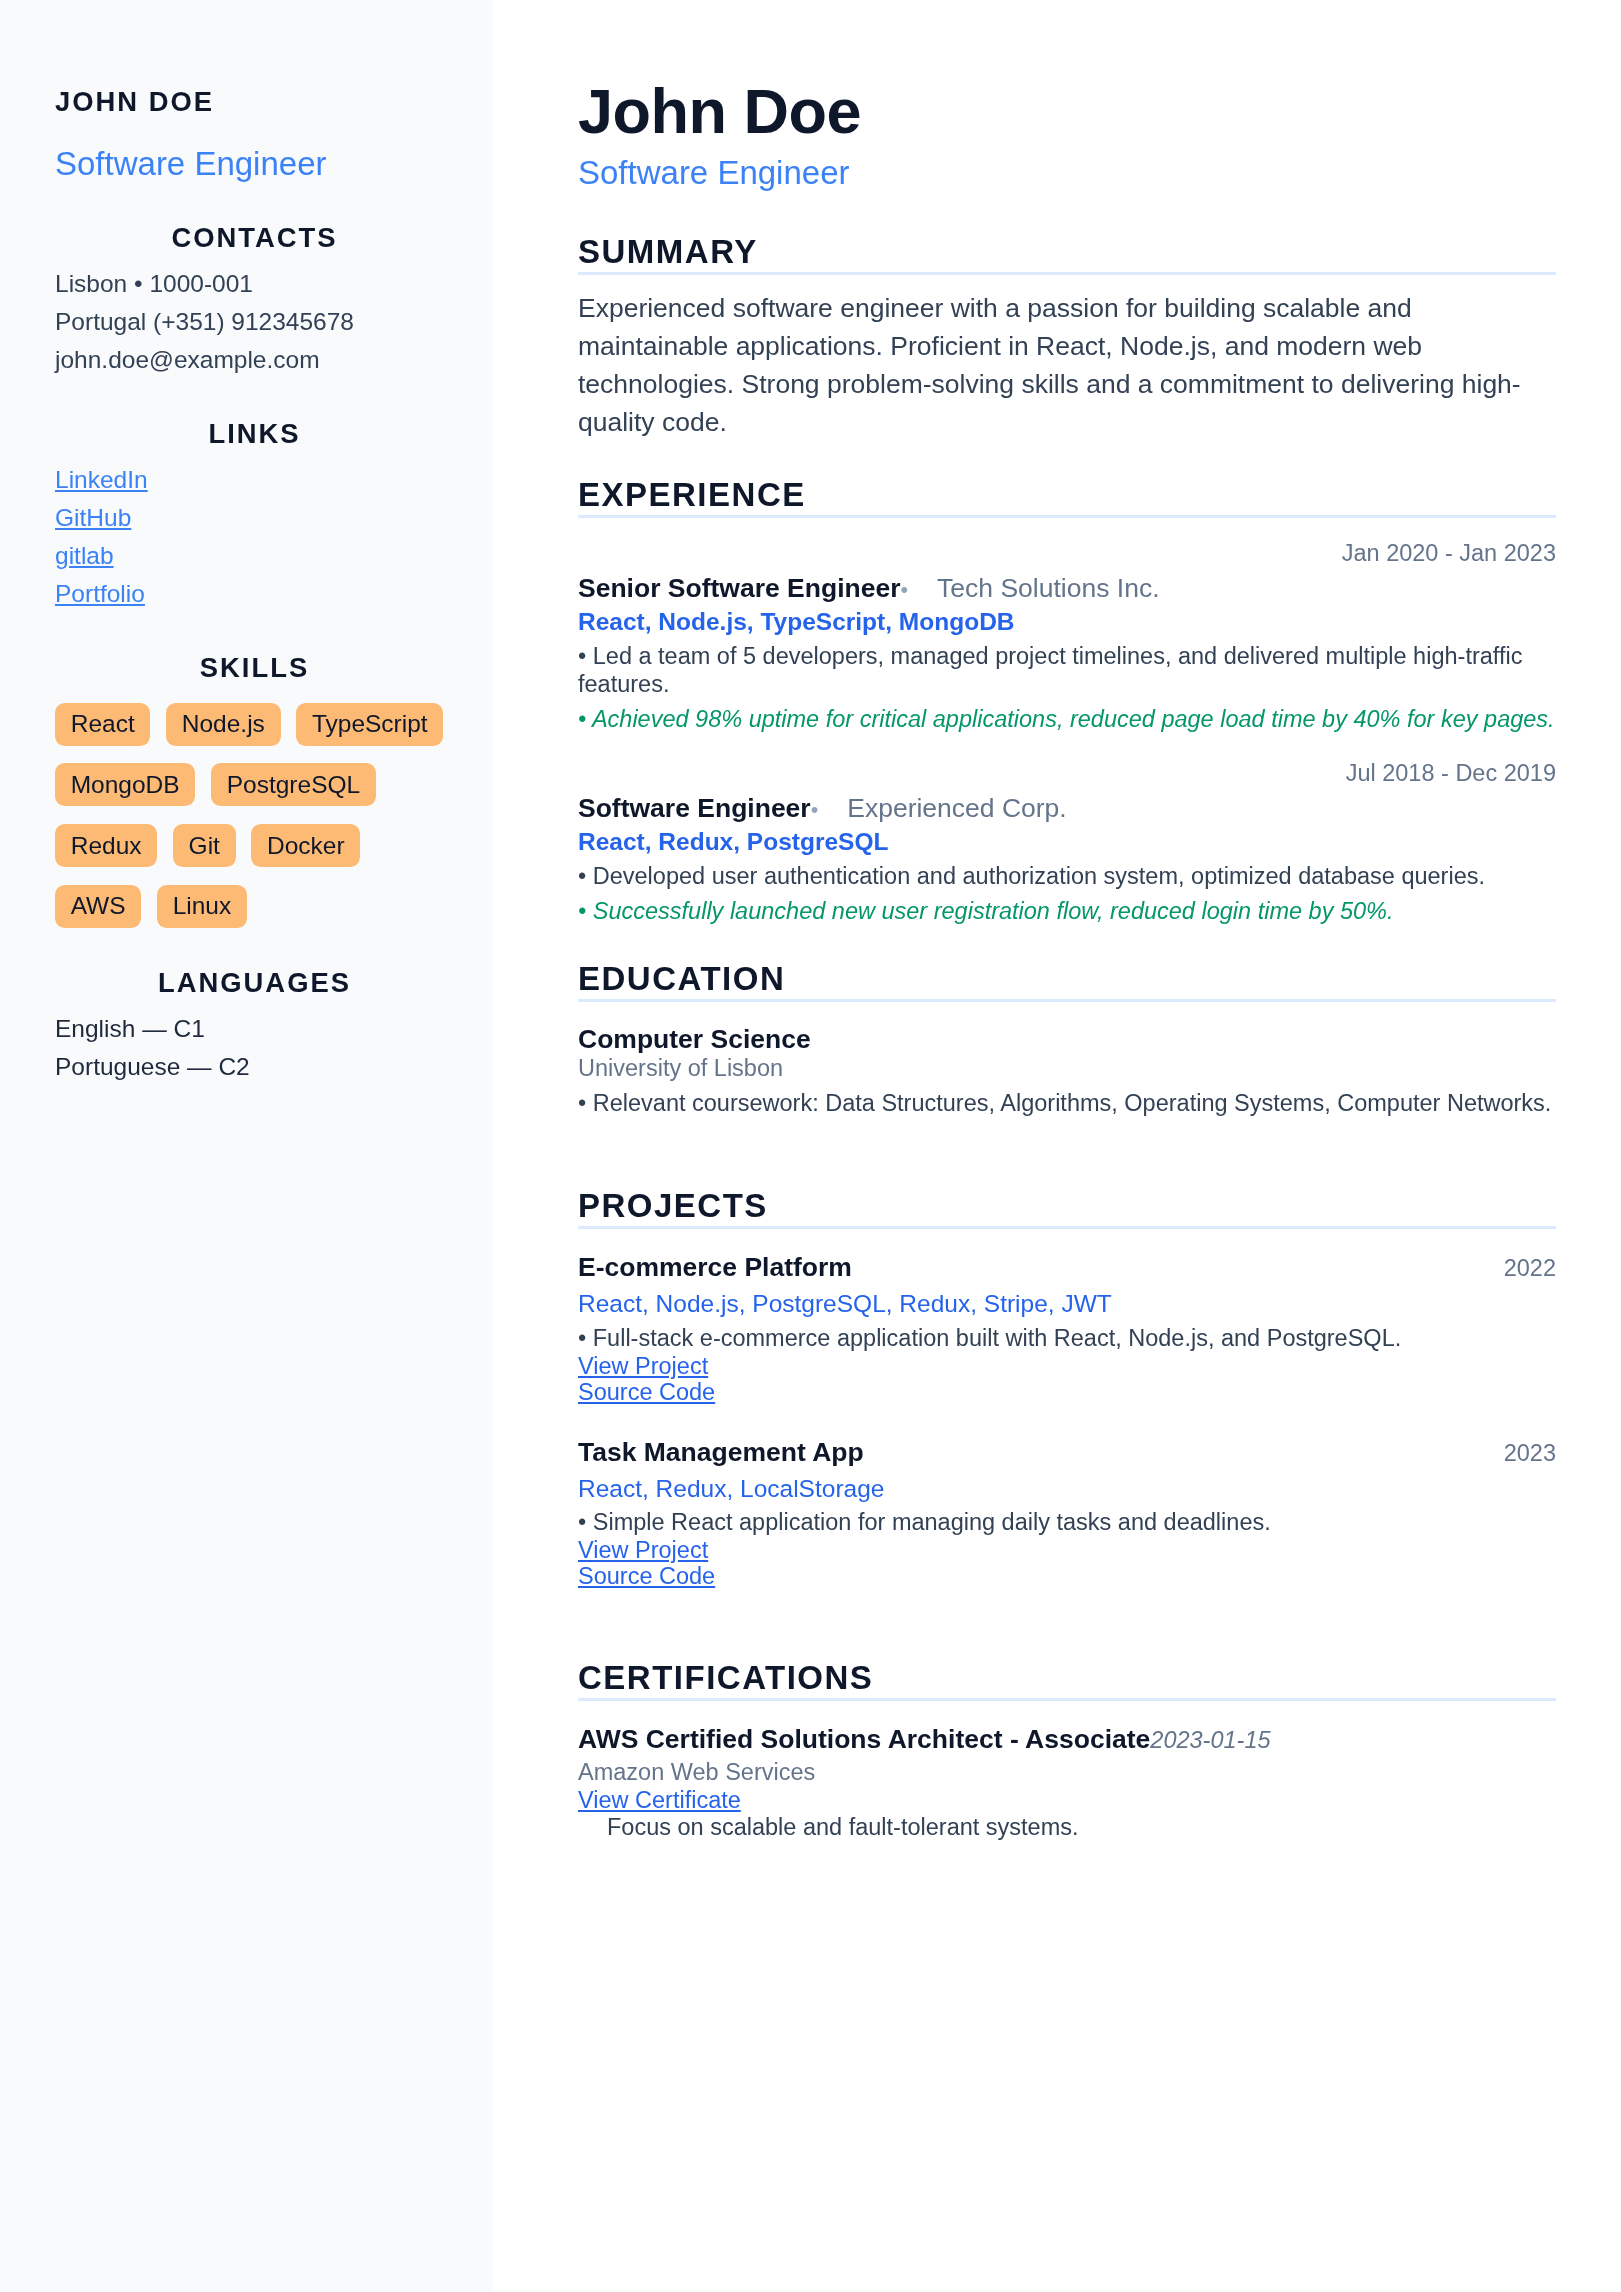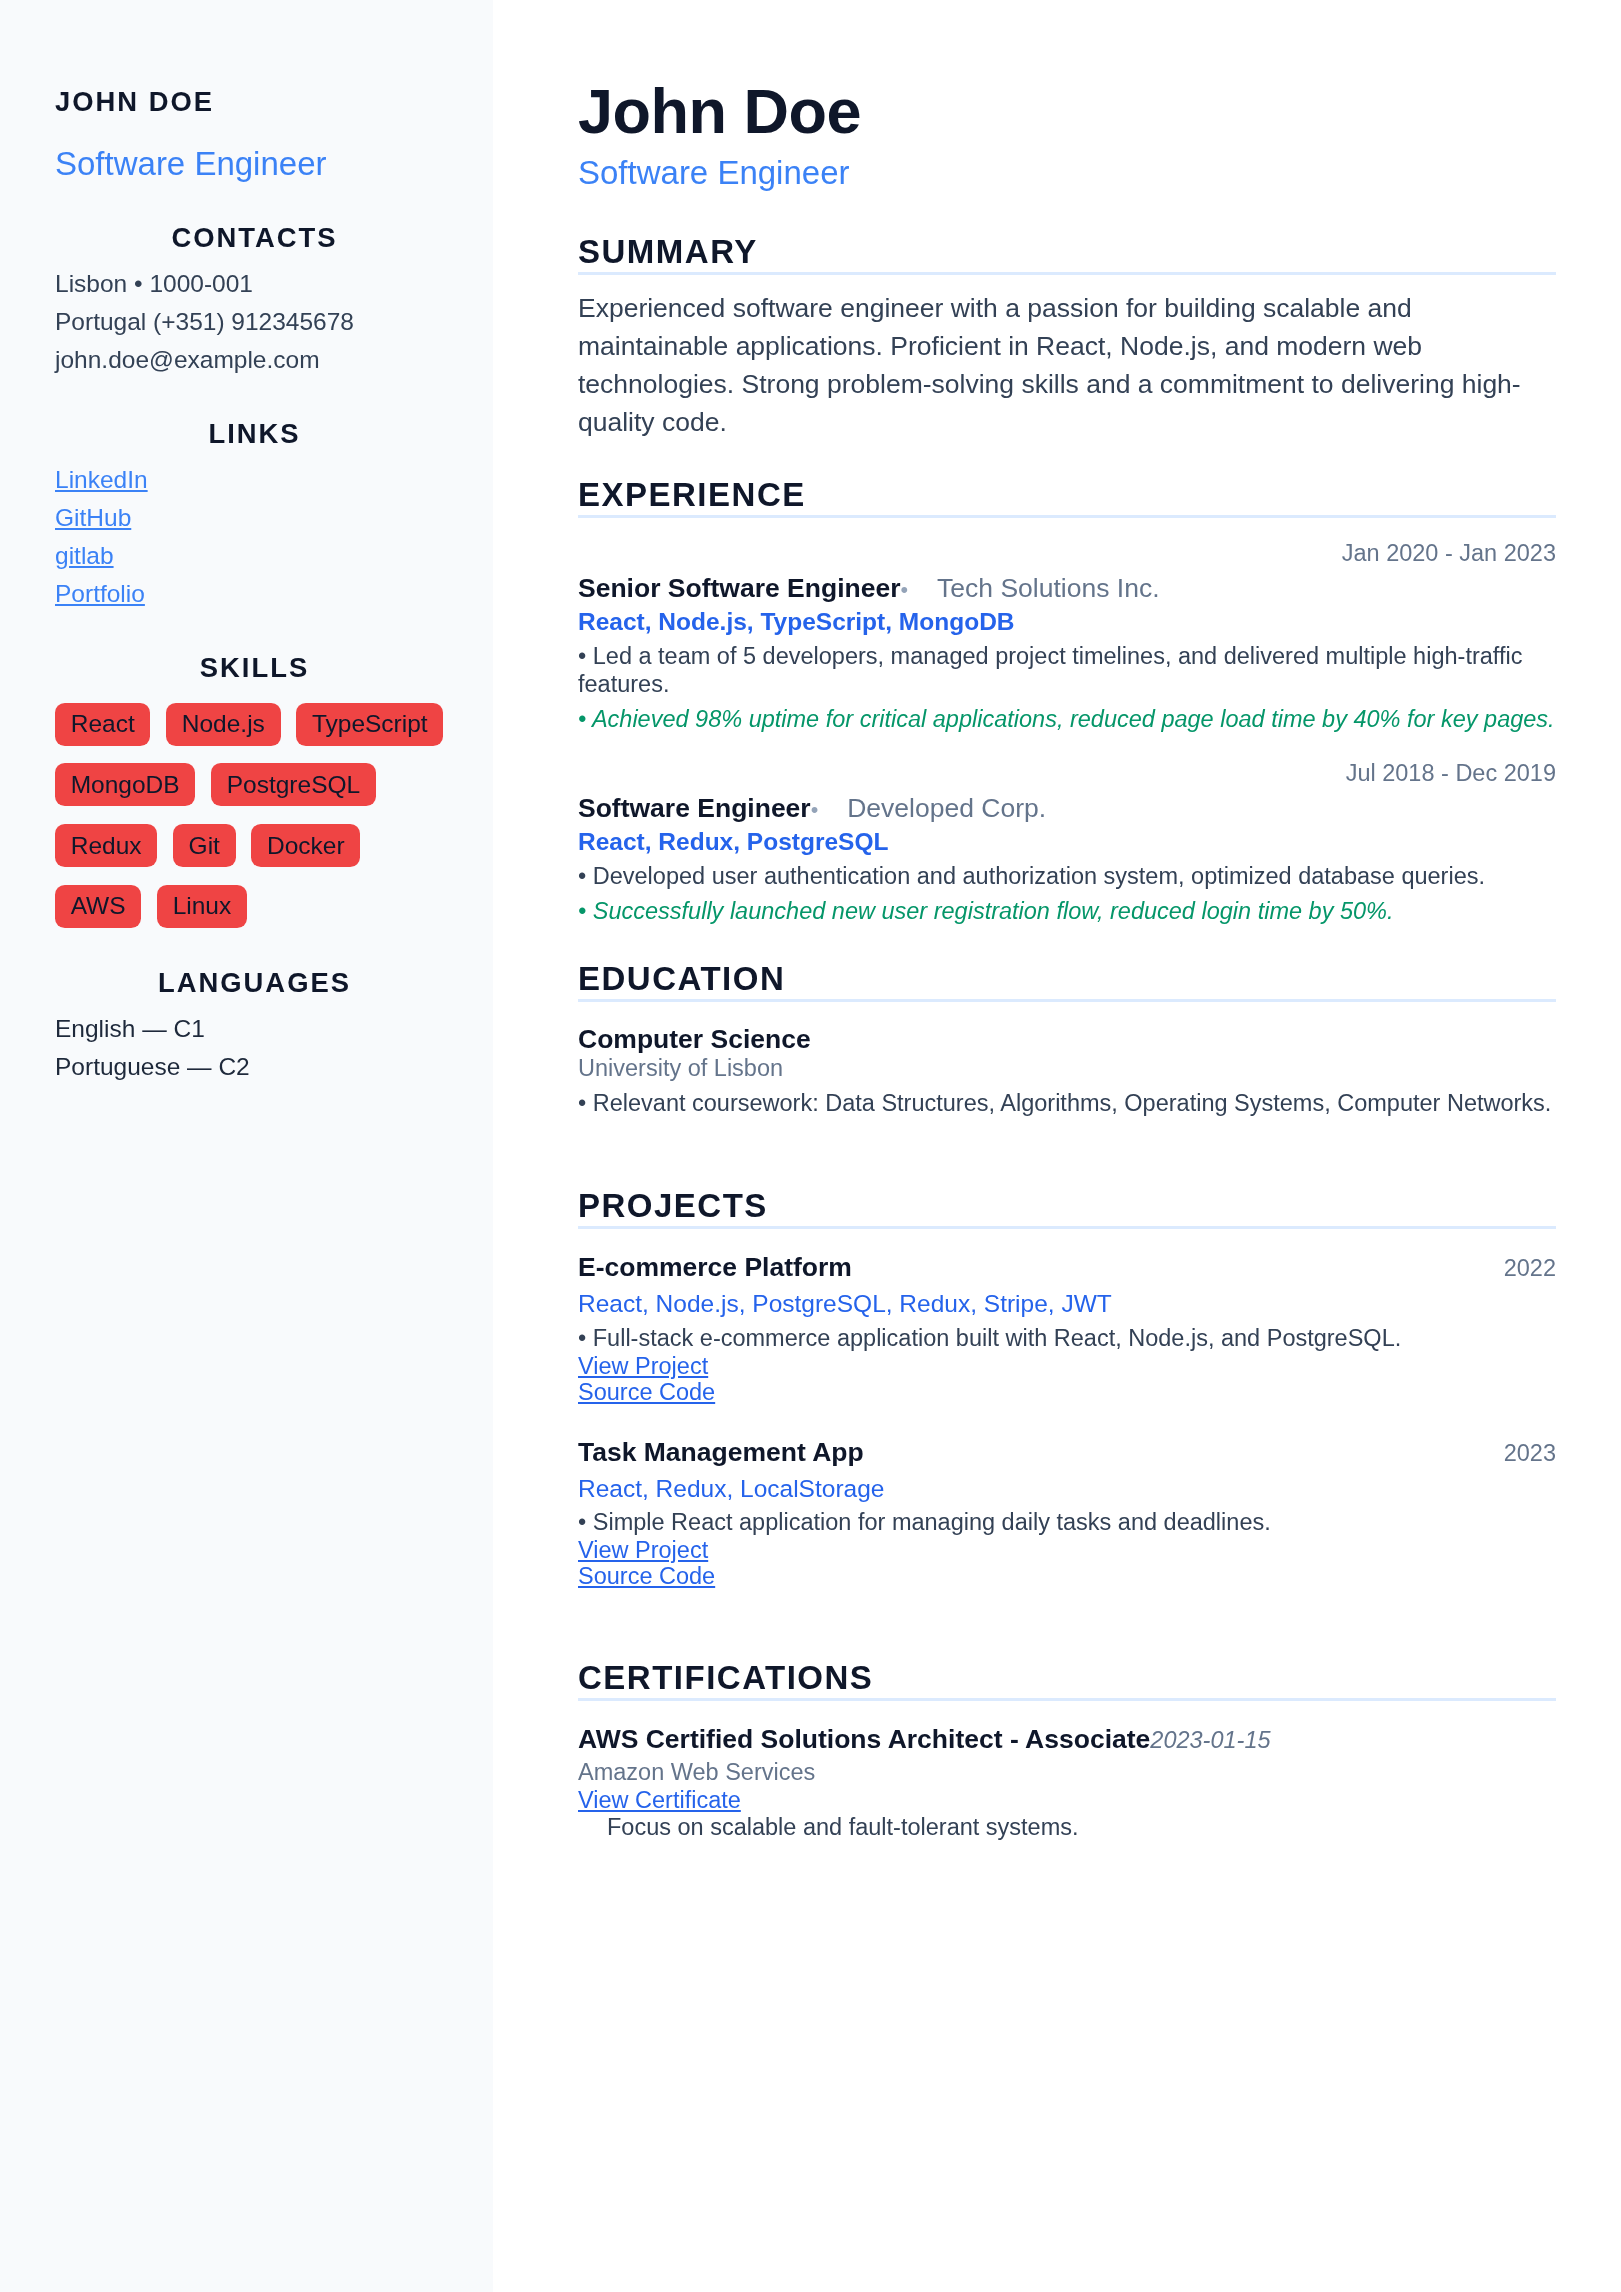--- a/index.html
+++ b/index.html
@@ -10,21 +10,21 @@
   .main { flex: 1; padding: 76px 65px 0 85px; }
 
   .sb-name { font-size: 27.4px; font-weight: bold; letter-spacing: 2px; color: #0f172a; line-height: 31px; }
   .sb-title { font-size: 33px; color: #3b82f6; margin-top: 27.4px; line-height: 39px; }
   .sb-heading { font-size: 27.4px; font-weight: bold; letter-spacing: 2px; color: #0f172a; line-height: 31px; text-align: center; }
   .sb-section { margin-top: 39px; }
   .sb-list { margin-top: 11.8px; }
   .sb-line { font-size: 24.5px; color: #334155; line-height: 38px; display: block; }
   .sb-link { font-size: 24.5px; color: #3b82f6; line-height: 38px; text-decoration: underline; display: block; cursor: pointer; }
   .skills { display: flex; flex-wrap: wrap; margin-top: 19.6px; width: 392px; gap: 17.6px 15.7px; }
-  .skill { background: #ef4444; color: #0f172a; border-radius: 9.8px; font-size: 24.5px; padding: 8.8px 15.7px; line-height: 25.5px; }
+  .skill { background: #fdba74; color: #0f172a; border-radius: 9.8px; font-size: 24.5px; padding: 8.8px 15.7px; line-height: 25.5px; }
 
   .m-name { font-size: 63px; font-weight: bold; color: #0f172a; line-height: 71px; letter-spacing: -0.5px; }
   .m-title { font-size: 33px; color: #3b82f6; line-height: 39px; margin-top: 5.9px; }
   .m-section { margin-top: 39px; }
   .m-heading { font-size: 33px; font-weight: bold; color: #0f172a; letter-spacing: 1.5px; line-height: 37px; border-bottom: 3.9px solid #dbeafe; padding-bottom: 2px; }
   .m-summary { font-size: 26.5px; color: #334155; line-height: 38px; margin-top: 13.7px; }
 
   .job { margin-top: 21.6px; }
   .job + .job { margin-top: 25.5px; }
   .date { font-size: 23.5px; color: #64748b; line-height: 29px; text-align: right; }
@@ -125,21 +125,21 @@
           <span class="job-role">Senior Software Engineer</span><span class="job-dot">•</span><span class="job-company">Tech Solutions Inc.</span>
         </div>
         <div class="job-tech">React, Node.js, TypeScript, MongoDB</div>
         <div class="bullet">• Led a team of 5 developers, managed project timelines, and delivered multiple high-traffic features.</div>
         <div class="achievement">• Achieved 98% uptime for critical applications, reduced page load time by 40% for key pages.</div>
       </div>
 
       <div class="job">
         <div class="date">Jul 2018 - Dec 2019</div>
         <div class="job-head">
-          <span class="job-role">Software Engineer</span><span class="job-dot">•</span><span class="job-company">Developed Corp.</span>
+          <span class="job-role">Software Engineer</span><span class="job-dot">•</span><span class="job-company">Experienced Corp.</span>
         </div>
         <div class="job-tech">React, Redux, PostgreSQL</div>
         <div class="bullet">• Developed user authentication and authorization system, optimized database queries.</div>
         <div class="achievement">• Successfully launched new user registration flow, reduced login time by 50%.</div>
       </div>
     </section>
 
     <section class="m-section" style="margin-top:35px">
       <h2 class="m-heading">EDUCATION</h2>
       <div class="edu">

